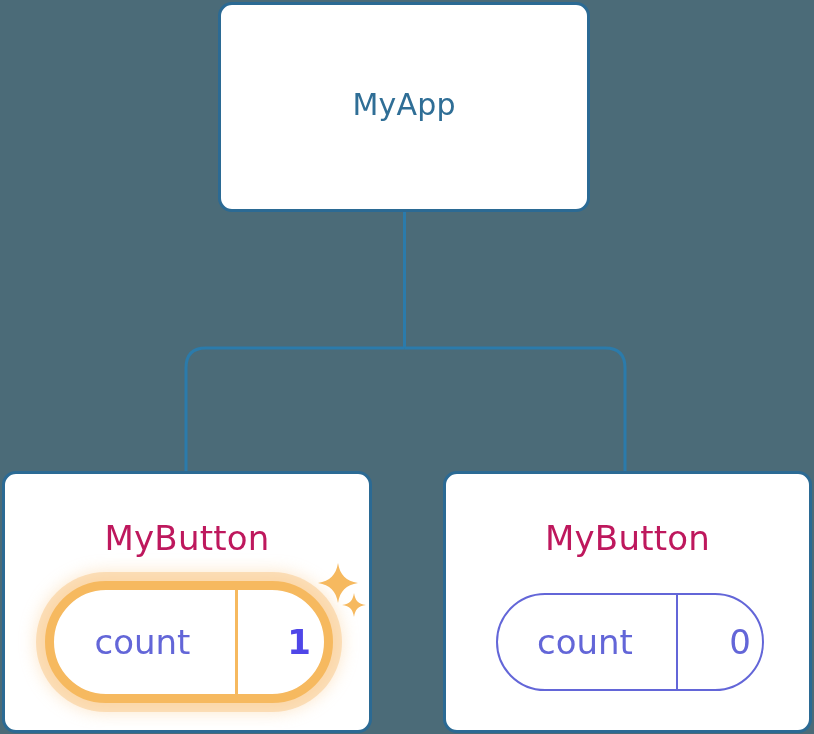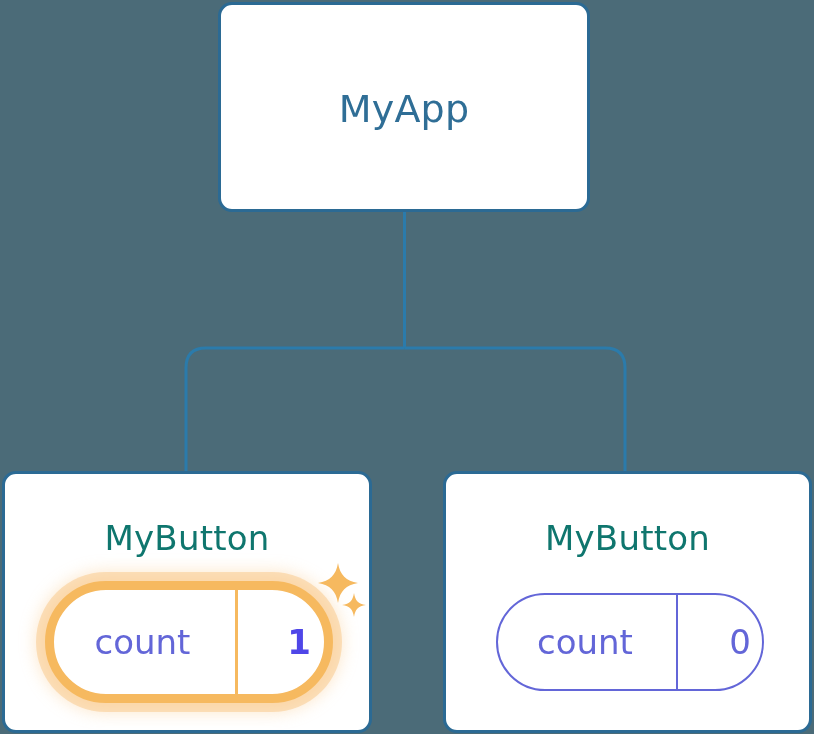--- a/index.html
+++ b/index.html
@@ -44,21 +44,21 @@
     top: 2px;
     width: 372px;
     height: 210px;
   }
   #node-root .node-title {
     position: absolute;
     left: 0;
     right: 0;
     top: 82px;
     text-align: center;
-    font-size: 38px;
+    font-size: 30px;
     color: #2f6e96;
     letter-spacing: 0.2px;
     font-weight: 400;
   }
 
   
   #node-left {
     left: 2px;
     top: 471px;
     width: 370px;
@@ -70,21 +70,21 @@
     width: 369px;
     height: 262px;
   }
   .child-title {
     position: absolute;
     left: 0;
     right: 0;
     top: 44px;
     text-align: center;
     font-size: 34px;
-    color: #0f766e;
+    color: #be185d;
     font-weight: 400;
     letter-spacing: 0.2px;
   }
 
   
   .pill-wrap {
     position: absolute;
     display: flex;
     align-items: stretch;
     box-sizing: border-box;

